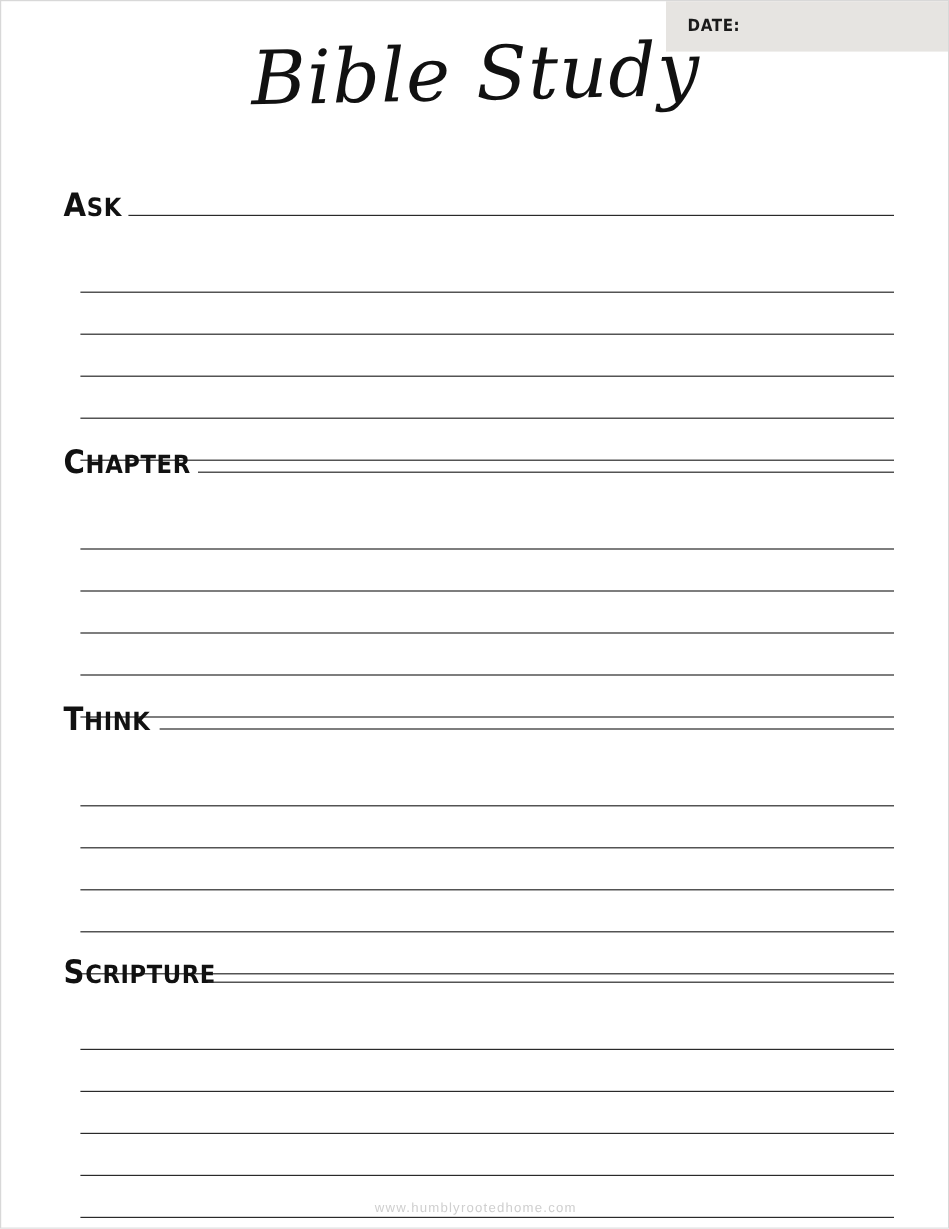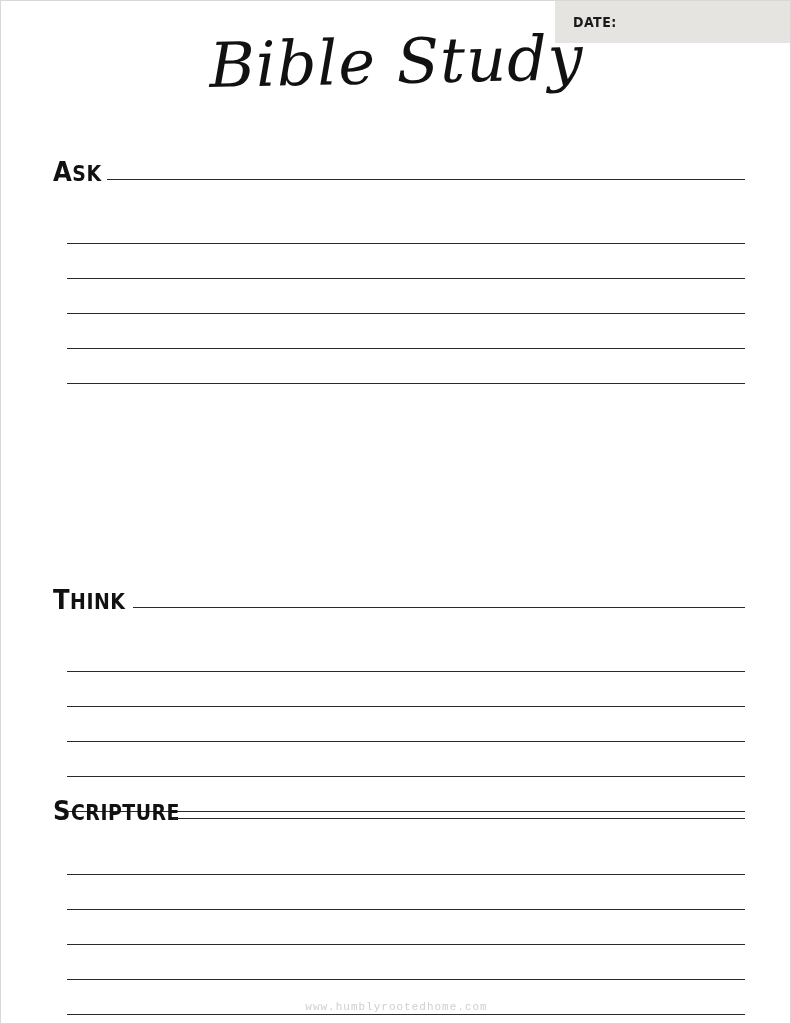--- a/index.html
+++ b/index.html
@@ -108,21 +108,21 @@
     border-bottom: 1.6px solid #2a2a2a;
   }
 
   
   .footer {
     position: absolute;
     left: 0;
     bottom: 10px;
     width: 791px;
     text-align: center;
-    font-family: Liberation Mono, monospace;
+    font-family: Liberation Sans, sans-serif;
     font-size: 11px;
     letter-spacing: 1px;
     color: #cfcfcf;
   }
 </style>
 </head>
 <body>
 
 <div class="page">
 
@@ -139,20 +139,33 @@
     </div>
     <div class="lines">
       <span class="rule" style="top:58px;"></span>
       <span class="rule" style="top:93px;"></span>
       <span class="rule" style="top:128px;"></span>
       <span class="rule" style="top:163px;"></span>
       <span class="rule" style="top:198px;"></span>
     </div>
   </div>
 
+  <div class="section" style="top:364px;">
+    <div class="section-head">
+      <span class="section-label"><span>C</span><span class="small">HAPTER</span></span>
+      <span class="head-rule" style="left:114px; width:580px;"></span>
+    </div>
+    <div class="lines">
+      <span class="rule" style="top:58px;"></span>
+      <span class="rule" style="top:93px;"></span>
+      <span class="rule" style="top:128px;"></span>
+      <span class="rule" style="top:163px;"></span>
+      <span class="rule" style="top:198px;"></span>
+    </div>
+  </div>
 
   <div class="section" style="top:578px;">
     <div class="section-head">
       <span class="section-label"><span>T</span><span class="small">HINK</span></span>
       <span class="head-rule" style="left:82px; width:612px;"></span>
     </div>
     <div class="lines">
       <span class="rule" style="top:58px;"></span>
       <span class="rule" style="top:93px;"></span>
       <span class="rule" style="top:128px;"></span>

